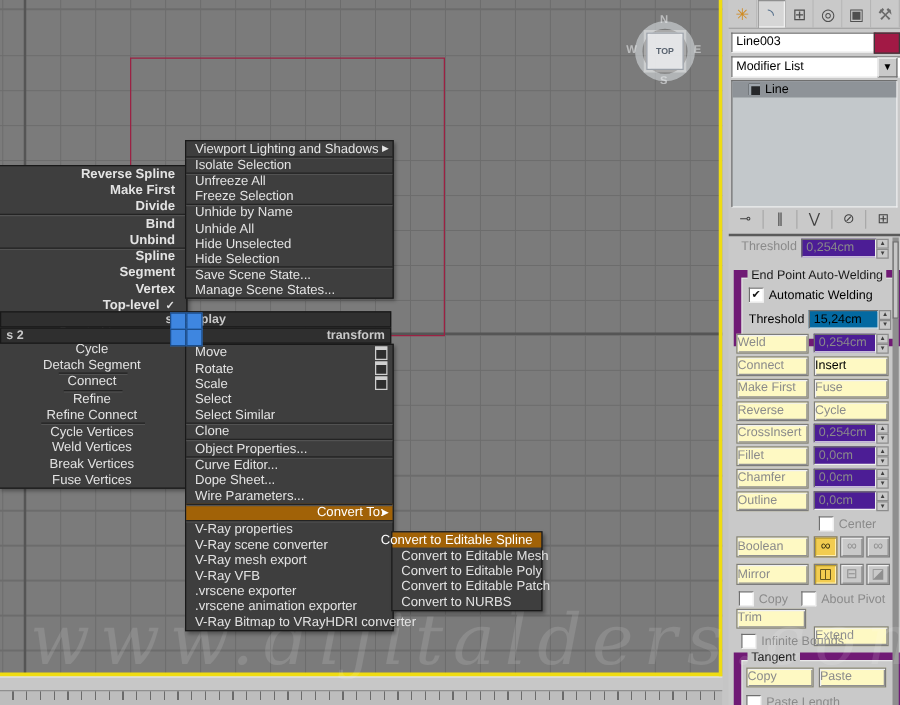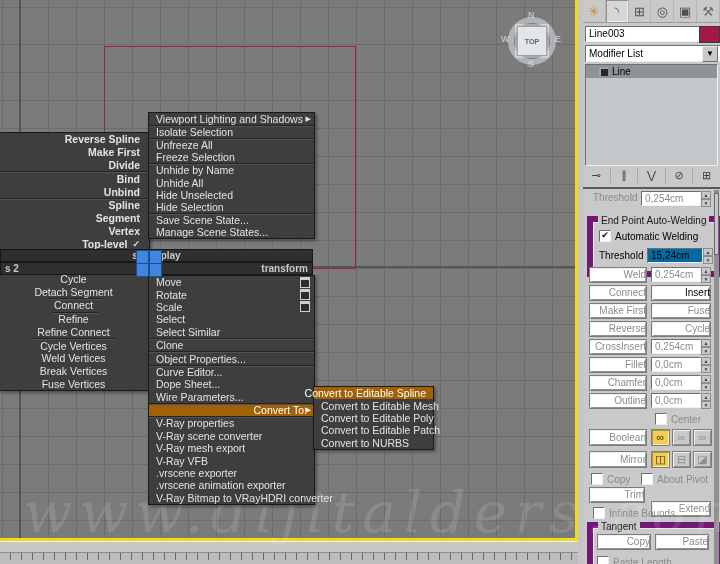--- a/index.html
+++ b/index.html
@@ -42,21 +42,21 @@
   .menu-item.sep-before{border-top:1px solid #232323;box-shadow:inset 0 1px 0 #525252;}
   .menu-item.hl{background:#a16207;color:#FFFFFF;justify-content:flex-end;}
   .m-arrow{position:absolute;right:3px;font-size:7px;color:inherit;}
   .m-check{margin-left:5px;font-size:9px;}
   .m-box{position:absolute;right:4px;width:8px;height:7px;background:#2E2E2E;
          border:1px solid #CFCFCF;border-top-width:3px;}
   #menu-tools1{left:-1px;top:132px;width:149px;height:117px;font-weight:bold;}
   #menu-tools2{left:-1px;top:259px;width:149px;height:130px;align-items:center;}
   #menu-display{left:148px;top:112px;width:165px;height:125px;}
   #menu-transform{left:148px;top:275px;width:165px;height:228px;}
-  #menu-convert{left:313px;top:386px;width:119px;height:62px;}
+  #menu-convert{left:313px;top:425px;width:119px;height:62px;}
   .qtitle{position:absolute;left:0;width:313px;height:13px;background:#2F2F2F;border:1px solid #181818;
           z-index:61;color:#C9C9C9;font-size:10px;font-weight:bold;display:flex;align-items:center;
           justify-content:space-between;padding:0 4px;box-sizing:border-box;}
   #qtitle-1{top:249px;justify-content:center;} #qtitle-2{top:262px;}
   .qsq{position:absolute;width:11px;height:12px;background:#3E86E0;border:1px solid #1C4E8C;z-index:62;}
   
   #panel{position:absolute;left:583px;top:0;width:137px;height:564px;background:#C9C9C9;z-index:10;font-size:10px;color:#000;}
   #cp-tabs{position:absolute;left:0;top:0;width:137px;height:22px;display:flex;border-bottom:1px solid #9A9A9A;}
   .cp-tab{flex:1;display:flex;align-items:center;justify-content:center;font-size:13px;
           border-right:1px solid #B5B5B5;background:#C9C9C9;}
@@ -72,32 +72,32 @@
     border:1px solid;border-color:#6F6F6F #EFEFEF #EFEFEF #6F6F6F;}
   .stack-row{height:13px;background:#8E9398;display:flex;align-items:center;color:#000;}
   .stack-row .obj-icon{width:9px;height:9px;background:#26282B;margin:0 4px 0 13px;
     box-shadow:inset 2px 2px 0 #9FA6AD;}
   #stack-toolbar{position:absolute;left:0;top:166px;width:137px;height:19px;display:flex;align-items:center;}
   .st-icon{flex:1;text-align:center;font-size:11px;color:#3F3F3F;border-right:1px solid #A9A9A9;height:15px;line-height:15px;}
   .st-icon:last-child{border-right:none;}
   #panel-sep{position:absolute;left:0;top:187px;width:137px;height:2px;background:#5A5A5A;}
   #rollout{position:absolute;left:0;top:190px;width:137px;height:374px;}
   
-  .btn{position:absolute;height:16px;background:#ffffff;border:1px solid #7C7C7C;
+  .btn{position:absolute;height:16px;background:#fef9c3;border:1px solid #7C7C7C;
     box-shadow:inset 1px 1px 0 #F0F0F0,inset -1px -1px 0 #909090;
-    text-align:right;line-height:14px;font-size:10px;color:#8B8B8B;box-sizing:border-box;}
+    text-align:left;line-height:14px;font-size:10px;color:#8B8B8B;box-sizing:border-box;}
   .btn.en{color:#000;}
   .iconbtn{position:absolute;width:19px;height:17px;background:#C9C9C9;border:1px solid #7C7C7C;
     box-shadow:inset 1px 1px 0 #F0F0F0,inset -1px -1px 0 #909090;text-align:center;line-height:15px;
     font-size:11px;color:#8F8F8F;box-sizing:border-box;}
   .iconbtn.on{background:#F2CC50;color:#3A3210;box-shadow:inset 1px 1px 0 #B89A2E,inset -1px -1px 0 #FFEFB0;}
   .spin{position:absolute;height:15px;display:flex;}
   .spin .sv{flex:1;background:#0369a1;border:1px solid;border-color:#6F6F6F #EFEFEF #EFEFEF #6F6F6F;
     line-height:13px;padding-left:3px;font-size:10px;color:#000;overflow:hidden;}
-  .spin.dis .sv{background:#ffffff;color:#8A8A8A;}
+  .spin.dis .sv{background:#4c1d95;color:#8A8A8A;}
   .spin .sa{width:10px;display:flex;flex-direction:column;}
   .spin .sa i{flex:1;font-style:normal;font-size:5px;line-height:6px;text-align:center;background:#C9C9C9;
     border:1px solid #8C8C8C;color:#3F3F3F;}
   .cb{position:absolute;display:flex;align-items:center;font-size:10px;color:#8A8A8A;}
   .cb .box{width:10px;height:10px;background:#FFFFFF;border:1px solid;border-color:#6F6F6F #EFEFEF #EFEFEF #6F6F6F;
     margin-right:4px;text-align:center;line-height:9px;font-size:9px;color:#111;}
   .cb.en{color:#000;}
   .group{position:absolute;border:6px solid #701a75;box-shadow:inset 1px 1px 0 #E8E8E8;}
   .group .legend{position:absolute;top:-7px;left:5px;background:#C9C9C9;padding:0 3px;font-size:10px;color:#1A1A1A;}
   .glabel{position:absolute;font-size:10px;}

